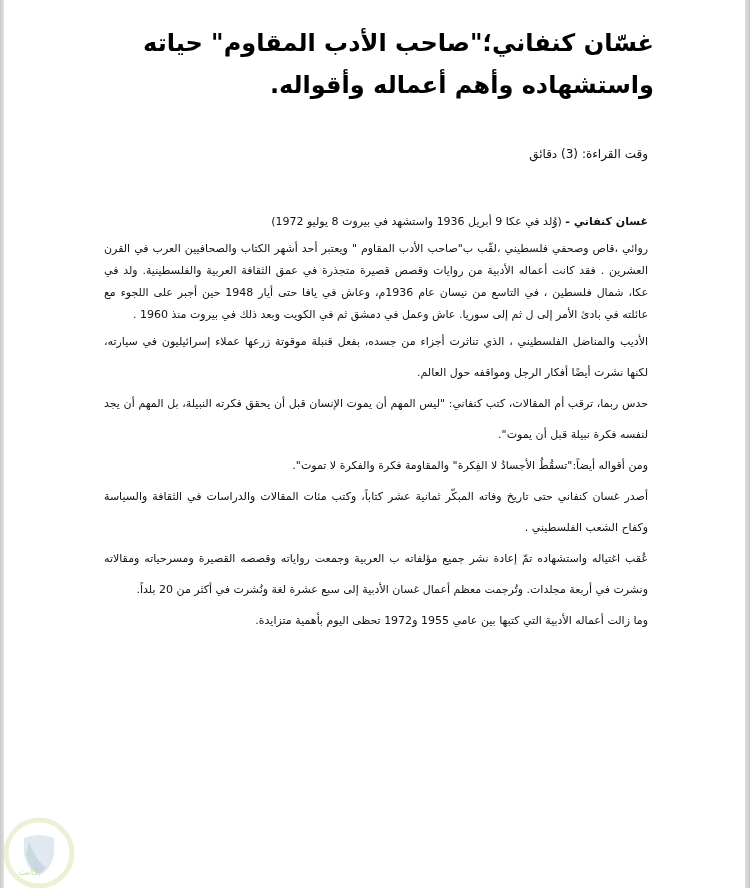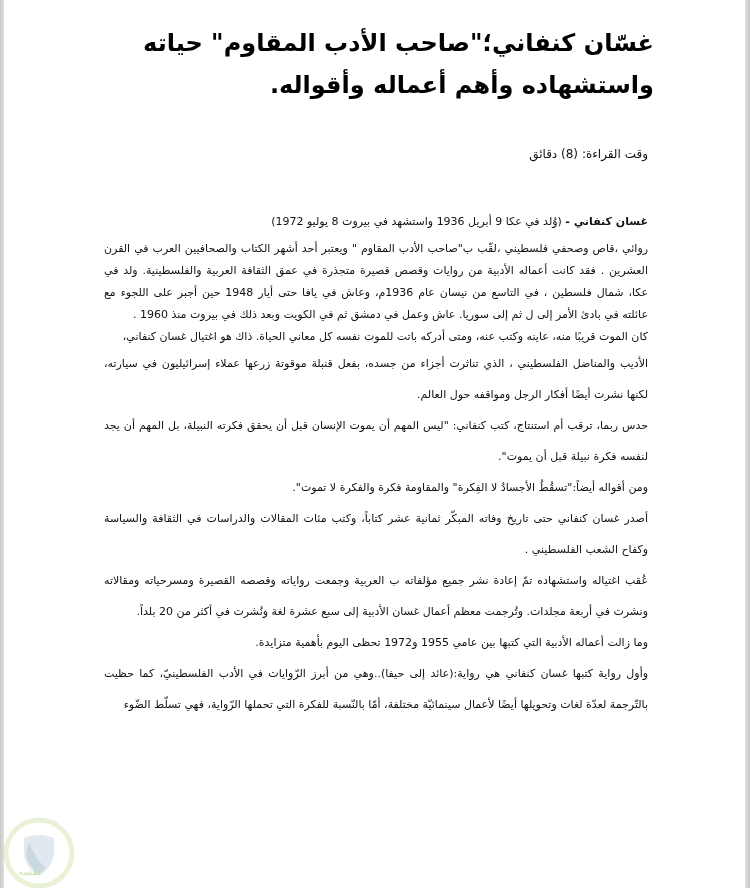--- a/index.html
+++ b/index.html
@@ -86,38 +86,36 @@
 <body>
 
 <div class="edge-left"></div>
 <div class="edge-right"></div>
 
 <div class="page">
   <h1 class="title">غسّان كنفاني؛"صاحب الأدب المقاوم" حياته واستشهاده وأهم أعماله وأقواله.</h1>
 
   <div class="read-time">
     <span class="label">وقت القراءة:</span>
-    <span>(8) دقائق</span>
+    <span>(3) دقائق</span>
   </div>
 
   <div class="body">
     <p class="intro-head">
       <span class="bold">غسان كنفاني -</span>
       <span>(وُلد في عكا 9 أبريل 1936 واستشهد في بيروت 8 يوليو 1972)</span>
     </p>
     <p class="tight">روائي ،قاص وصحفي فلسطيني ،لقّب ب"صاحب الأدب المقاوم " ويعتبر أحد أشهر الكتاب والصحافيين العرب في القرن العشرين . فقد كانت أعماله الأدبية من روايات وقصص قصيرة متجذرة في عمق الثقافة العربية والفلسطينية. ولد في عكا، شمال فلسطين ، في التاسع من نيسان عام 1936م، وعاش في يافا حتى أيار 1948 حين أجبر على اللجوء مع عائلته في بادئ الأمر إلى ل ثم إلى سوريا. عاش وعمل في دمشق ثم في الكويت وبعد ذلك في بيروت منذ 1960 .</p>
-    <p class="tight">كان الموت قريبًا منه، عاينه وكتب عنه، ومتى أدركه باتت للموت نفسه كل معاني الحياة. ذاك هو اغتيال غسان كنفاني،</p>
     <p>الأديب والمناضل الفلسطيني ، الذي تناثرت أجزاء من جسده، بفعل قنبلة موقوتة زرعها عملاء إسرائيليون في سيارته، لكنها نشرت أيضًا أفكار الرجل ومواقفه حول العالم.</p>
-    <p>حدس ربما، ترقب أم استنتاج، كتب كنفاني: "ليس المهم أن يموت الإنسان قبل أن يحقق فكرته النبيلة، بل المهم أن يجد لنفسه فكرة نبيلة قبل أن يموت".</p>
+    <p>حدس ربما، ترقب أم المقالات، كتب كنفاني: "ليس المهم أن يموت الإنسان قبل أن يحقق فكرته النبيلة، بل المهم أن يجد لنفسه فكرة نبيلة قبل أن يموت".</p>
     <p>ومن أقواله أيضاً:"تسقُطُ الأجسادُ لا الفِكرة" والمقاومة فكرة والفكرة لا تموت".</p>
     <p>أصدر غسان كنفاني حتى تاريخ وفاته المبكّر ثمانية عشر كتاباً، وكتب مئات المقالات والدراسات في الثقافة والسياسة وكفاح الشعب الفلسطيني .</p>
     <p>عُقب اغتياله واستشهاده تمّ إعادة نشر جميع مؤلفاته ب العربية وجمعت رواياته وقصصه القصيرة ومسرحياته ومقالاته ونشرت في أربعة مجلدات. وتُرجمت معظم أعمال غسان الأدبية إلى سبع عشرة لغة ونُشرت في أكثر من 20 بلداً.</p>
     <p>وما زالت أعماله الأدبية التي كتبها بين عامي 1955 و1972 تحظى اليوم بأهمية متزايدة.</p>
-    <p>وأول رواية كتبها غسان كنفاني هي رواية:(عائد إلى حيفا)..وهي من أبرز الرّوايات في الأدب الفلسطينيّ، كما حظيت بالتّرجمة لعدّة لغات وتحويلها أيضًا لأعمال سينمائيّة مختلفة، أمّا بالنّسبة للفكرة التي تحملها الرّواية، فهي تسلّط الضّوء</p>
   </div>
 </div>
 
 <svg class="logo" viewBox="0 0 74 72" xmlns="http://www.w3.org/2000/svg">
   <circle cx="37" cy="37" r="33" fill="none" stroke="#d8e9b8" stroke-width="5"></circle>
   <path d="M22 22 Q37 16 52 22 L52 38 Q50 52 37 60 Q24 52 22 38 Z" fill="#c9d7e3"></path>
   <path d="M27 26 Q34 44 44 52 Q40 56 37 58 Q26 50 24 38 Z" fill="#9fb9cc"></path>
 </svg>
-<div class="logo-text">نفسه</div>
+<div class="logo-text">كانت</div>
 
 </body></html>

